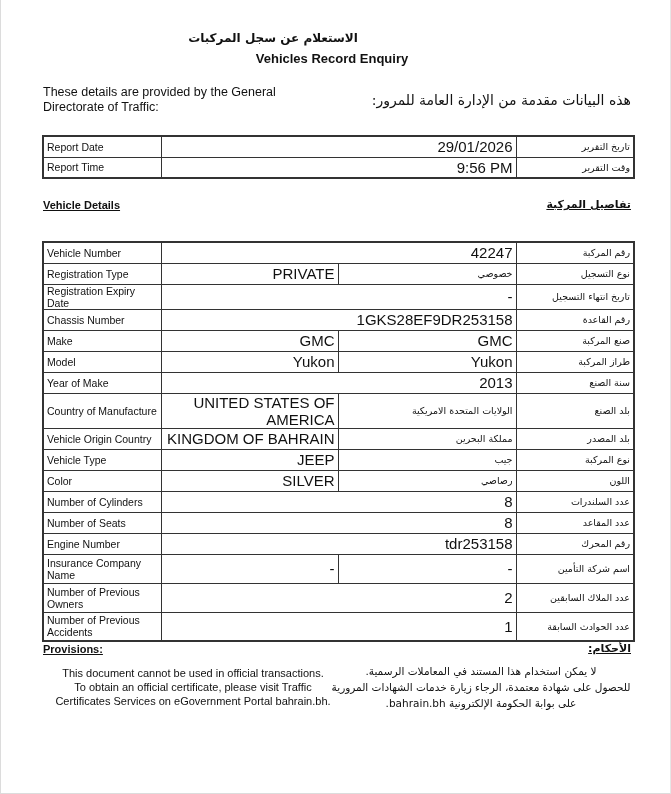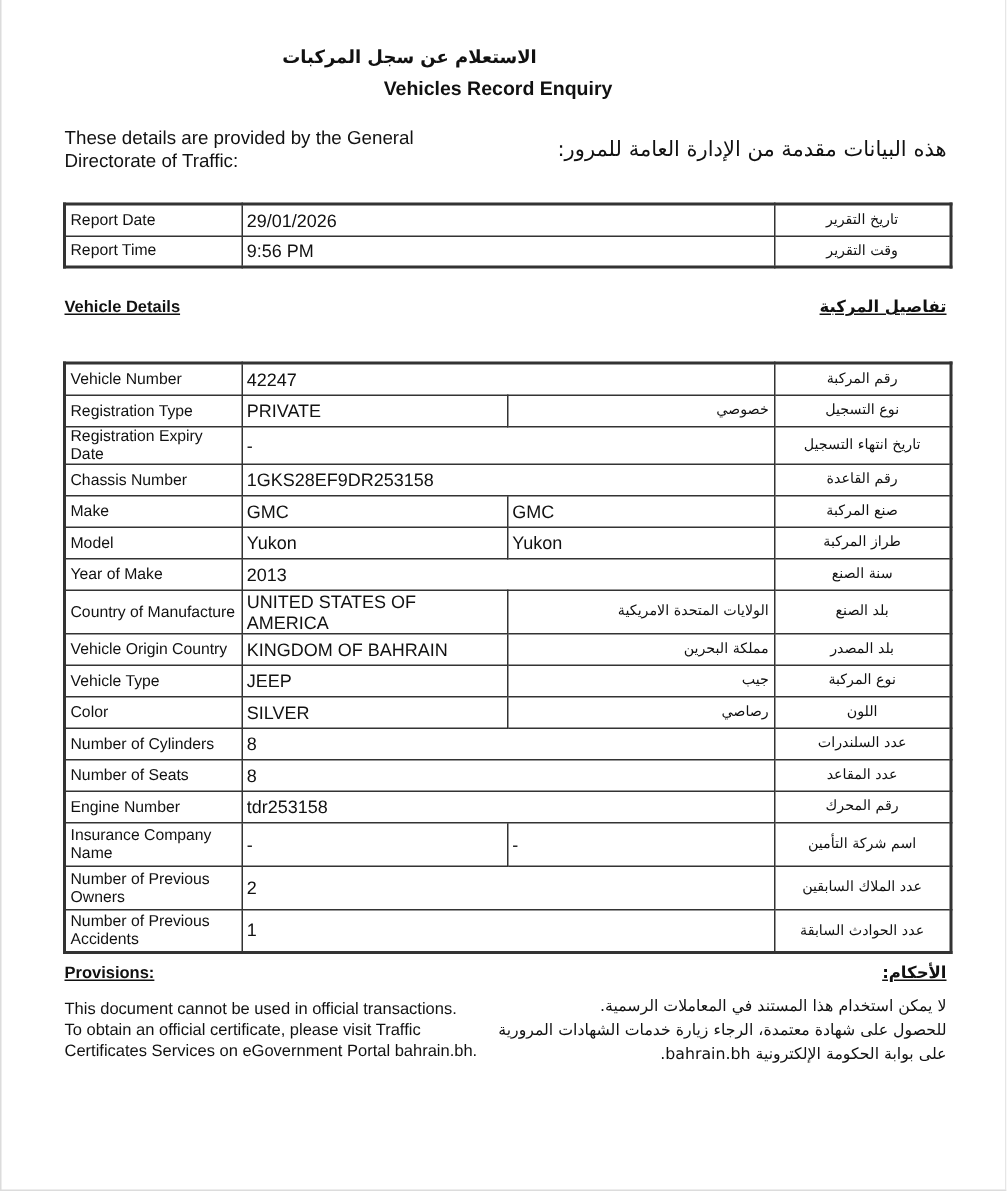--- a/index.html
+++ b/index.html
@@ -42,23 +42,23 @@
     }
     table.grid td {
       border: 1.5px solid #333333;
       font-size: 10.5px;
       padding: 0 3px;
       height: 21px;
       vertical-align: middle;
       overflow: hidden;
     }
     table.grid td.lbl-en { text-align: left; line-height: 12px; }
-    table.grid td.val { text-align: left; font-size: 12px; }
+    table.grid td.val { text-align: right; font-size: 15px; }
     table.grid td.val-ar { font-size: 9.5px; direction: rtl; font-family: "DejaVu Sans", sans-serif; }
-    table.grid td.lbl-ar { text-align: center; direction: rtl; font-size: 9.5px; font-family: "DejaVu Sans", sans-serif; }
+    table.grid td.lbl-ar { text-align: right; direction: rtl; font-size: 9.5px; font-family: "DejaVu Sans", sans-serif; }
     table.grid tr.tall td { height: 29px; }
     .report-table { top: 135px; }
     .details-table { top: 241px; }
     .section-en {
       position: absolute; left: 43px; font-size: 11px; font-weight: bold;
       text-decoration: underline;
     }
     .section-ar {
       position: absolute; right: 40px; font-size: 11px; font-weight: bold;
       text-decoration: underline; direction: rtl;
@@ -66,21 +66,21 @@
     }
     .prov-en {
       position: absolute; left: 43px; top: 666px; width: 300px;
       font-size: 11px; line-height: 14px;
     }
     .prov-ar {
       position: absolute; right: 40px; top: 663px; width: 300px;
       font-size: 10.5px; line-height: 16px; direction: rtl; text-align: right;
       font-family: "DejaVu Sans", sans-serif;
     }
-    .prov-en div, .prov-ar div { white-space: nowrap; }
+    .prov-en div, .prov-ar div { white-space: nowrap; text-align: center; }
   </style>
 </head>
 <body>
 
 <div class="page-frame"></div>
 
 <div class="title-ar">الاستعلام عن سجل المركبات</div>
 <div class="title-en">Vehicles Record Enquiry</div>
 
 <div class="intro-en">These details are provided by the General Directorate of Traffic:</div>

